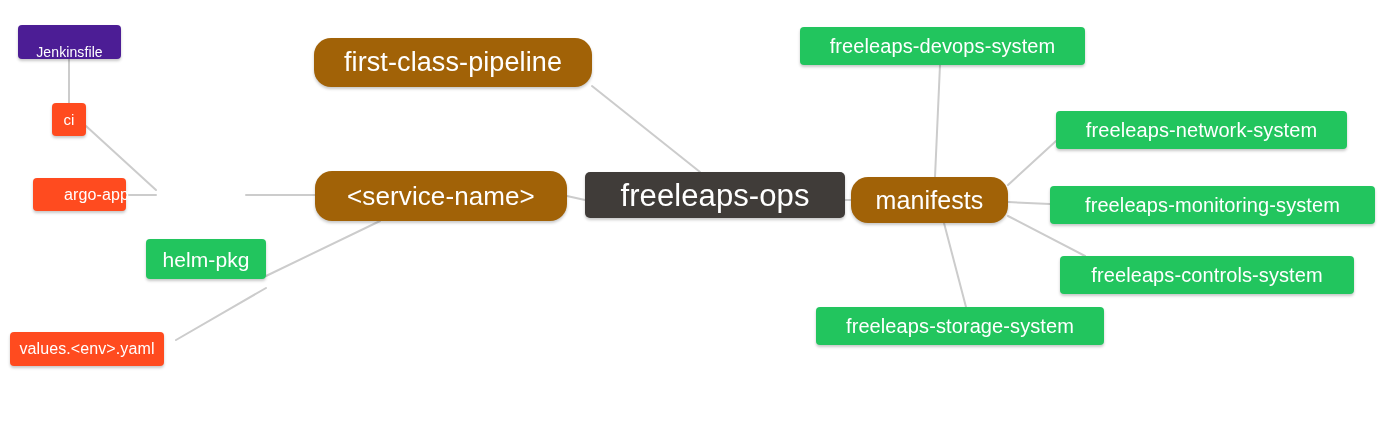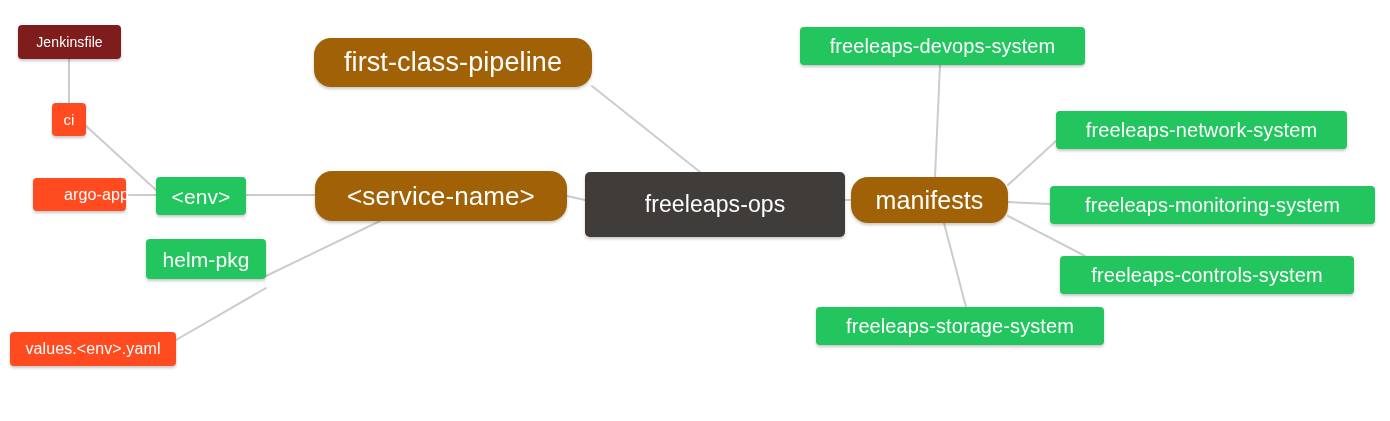--- a/index.html
+++ b/index.html
@@ -33,32 +33,32 @@
     letter-spacing:0.1px;
     line-height:1;
     user-select:none;
   }
   .node.root{
     background:#403c39;
     border-radius:5px;
   }
   .node.blue{ background:#a16207;border-radius:17px; }
   .node.green{ background:#22c55e; }
-  .node.orange{ background:#7f1d1d; }
+  .node.orange{ background:#4c1d95;align-items:flex-end; }
   .node.red{ background:#ff4b1f; }
 
   .n-jenkinsfile{ left:18px;  top:25px;  width:103px; height:34px; font-size:14px; }
   .n-ci{          left:52px;  top:103px; width:34px;  height:33px; font-size:15px; }
   .n-argoapp{     left:33px;  top:178px; width:93px;  height:33px; font-size:16px;padding-left:34px; }
   .n-env{         left:156px; top:177px; width:90px;  height:38px; font-size:21px; }
   .n-helmpkg{     left:146px; top:239px; width:120px; height:40px; font-size:21px; }
-  .n-valuesyaml{  left:10px;  top:332px; width:166px; height:34px; font-size:16px; }
+  .n-valuesyaml{  left:10px;  top:332px; width:154px; height:34px; font-size:16px; }
   .n-firstclass{  left:314px; top:38px;  width:278px; height:49px; font-size:27px; }
   .n-servicename{ left:315px; top:171px; width:252px; height:50px; font-size:26px; }
-  .n-root{        left:585px; top:172px; width:260px; height:65px; font-size:23px; }
+  .n-root{        left:585px; top:172px; width:260px; height:46px; font-size:31px; }
   .n-manifests{   left:851px; top:177px; width:157px; height:46px; font-size:25px; }
   .n-devops{      left:800px; top:27px;  width:285px; height:38px; font-size:20px; }
   .n-network{     left:1056px;top:111px; width:291px; height:38px; font-size:20px;text-align:center; }
   .n-monitoring{  left:1050px;top:186px; width:325px; height:38px; font-size:20px; }
   .n-controls{    left:1060px;top:256px; width:294px; height:38px; font-size:20px; }
   .n-storage{     left:816px; top:307px; width:288px; height:38px; font-size:20px; }
 </style>
 </head>
 <body>
 
@@ -88,23 +88,20 @@
   </div>
 
   <div class="node red n-ci">
     <span>ci</span>
   </div>
 
   <div class="node red n-argoapp">
     <span>argo-app</span>
   </div>
 
-  <div class="node green n-env">
-    <span>&lt;env&gt;</span>
-  </div>
 
   <div class="node green n-helmpkg">
     <span>helm-pkg</span>
   </div>
 
   <div class="node red n-valuesyaml">
     <span>values.&lt;env&gt;.yaml</span>
   </div>
 
   <div class="node blue n-firstclass">

